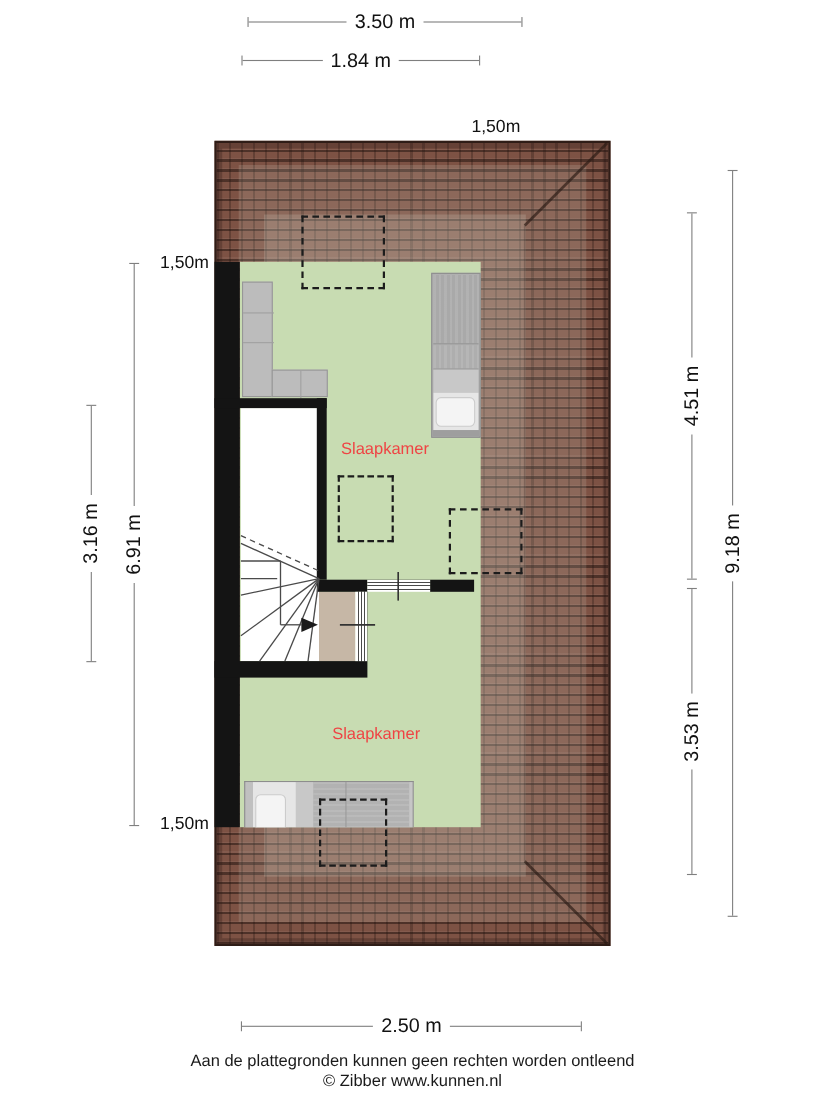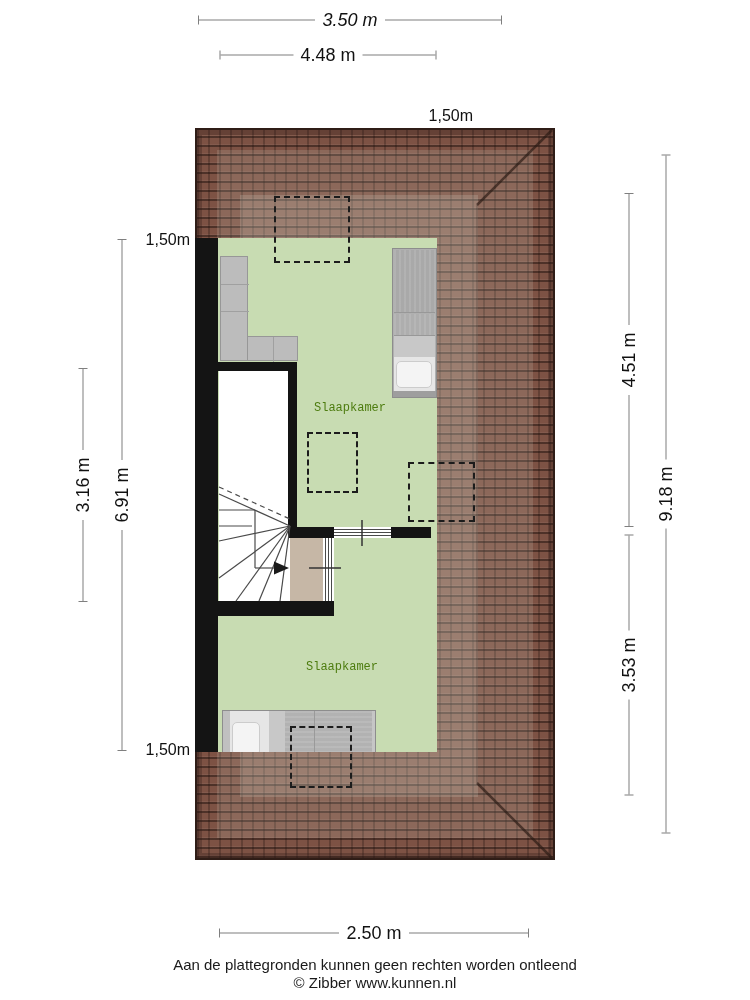--- a/index.html
+++ b/index.html
@@ -28,21 +28,21 @@
   .dash{border:2px dashed #1c1c1c;background:transparent;}
   
   .furn{background:#bcbcbc;border:1px solid #979797;}
   .seam-h{background:#a0a0a0;height:1px;}
   .seam-v{background:#a0a0a0;width:1px;}
   .bed{background:#b0b0b0;border:1px solid #8d8d8d;overflow:hidden;}
   .tex{background-image:repeating-linear-gradient(90deg,rgba(255,255,255,0.10) 0 2px,transparent 2px 5px);}
   .tex-v{background-image:repeating-linear-gradient(0deg,rgba(255,255,255,0.10) 0 2px,transparent 2px 5px);}
   .pillow{background:#f4f4f4;border:1px solid #cccccc;border-radius:5px;}
   
-  .room-label{transform:translate(-50%,-50%);font-size:12px;color:#4d7c0f;white-space:nowrap;font-family:Liberation Mono, monospace;}
+  .room-label{transform:translate(-50%,-50%);font-size:15px;color:#ef4444;white-space:nowrap;}
   .hr-label{font-size:16px;color:#111;white-space:nowrap;text-align:right;}
   
   .dim{display:flex;align-items:center;transform:translate(-50%,-50%);}
   .dim.rot{transform:translate(-50%,-50%) rotate(-90deg);}
   .dim .tick{width:1px;height:9px;background:#7f7f7f;flex:0 0 auto;}
   .dim .line{flex:1 1 auto;height:1px;background:#7f7f7f;}
   .dim .lbl{flex:0 0 auto;padding:0 7px;font-size:18px;color:#111;white-space:nowrap;}
   
   .footer-line{left:0;width:750px;text-align:center;font-size:15px;color:#1a1a1a;}
   svg{position:absolute;left:0;top:0;pointer-events:none;}
@@ -127,31 +127,31 @@
   <line x1="309" y1="568" x2="341" y2="568" stroke="#333" stroke-width="1.5"></line>
 </svg>
 
 <div class="abs room-label" style="left:350px;top:408px;">Slaapkamer</div>
 <div class="abs room-label" style="left:342px;top:667px;">Slaapkamer</div>
 
 <div class="abs hr-label" style="left:400px;top:107px;width:73px;">1,50m</div>
 <div class="abs hr-label" style="left:138px;top:231px;width:52px;">1,50m</div>
 <div class="abs hr-label" style="left:138px;top:741px;width:52px;">1,50m</div>
 
-<div class="abs dim" style="left:350px;top:20px;width:304px;font-style:italic;">
+<div class="abs dim" style="left:350px;top:20px;width:250px;">
   <span class="tick"></span>
     <span class="line"></span>
   <span class="lbl">3.50 m</span>
   <span class="line"></span>
     <span class="tick"></span>
 </div>
 <div class="abs dim" style="left:328px;top:55px;width:217px;">
   <span class="tick"></span>
     <span class="line"></span>
-  <span class="lbl">4.48 m</span>
+  <span class="lbl">1.84 m</span>
   <span class="line"></span>
     <span class="tick"></span>
 </div>
 
 <div class="abs dim rot" style="left:83px;top:485px;width:234px;">
   <span class="tick"></span>
     <span class="line"></span>
   <span class="lbl">3.16 m</span>
   <span class="line"></span>
     <span class="tick"></span>

